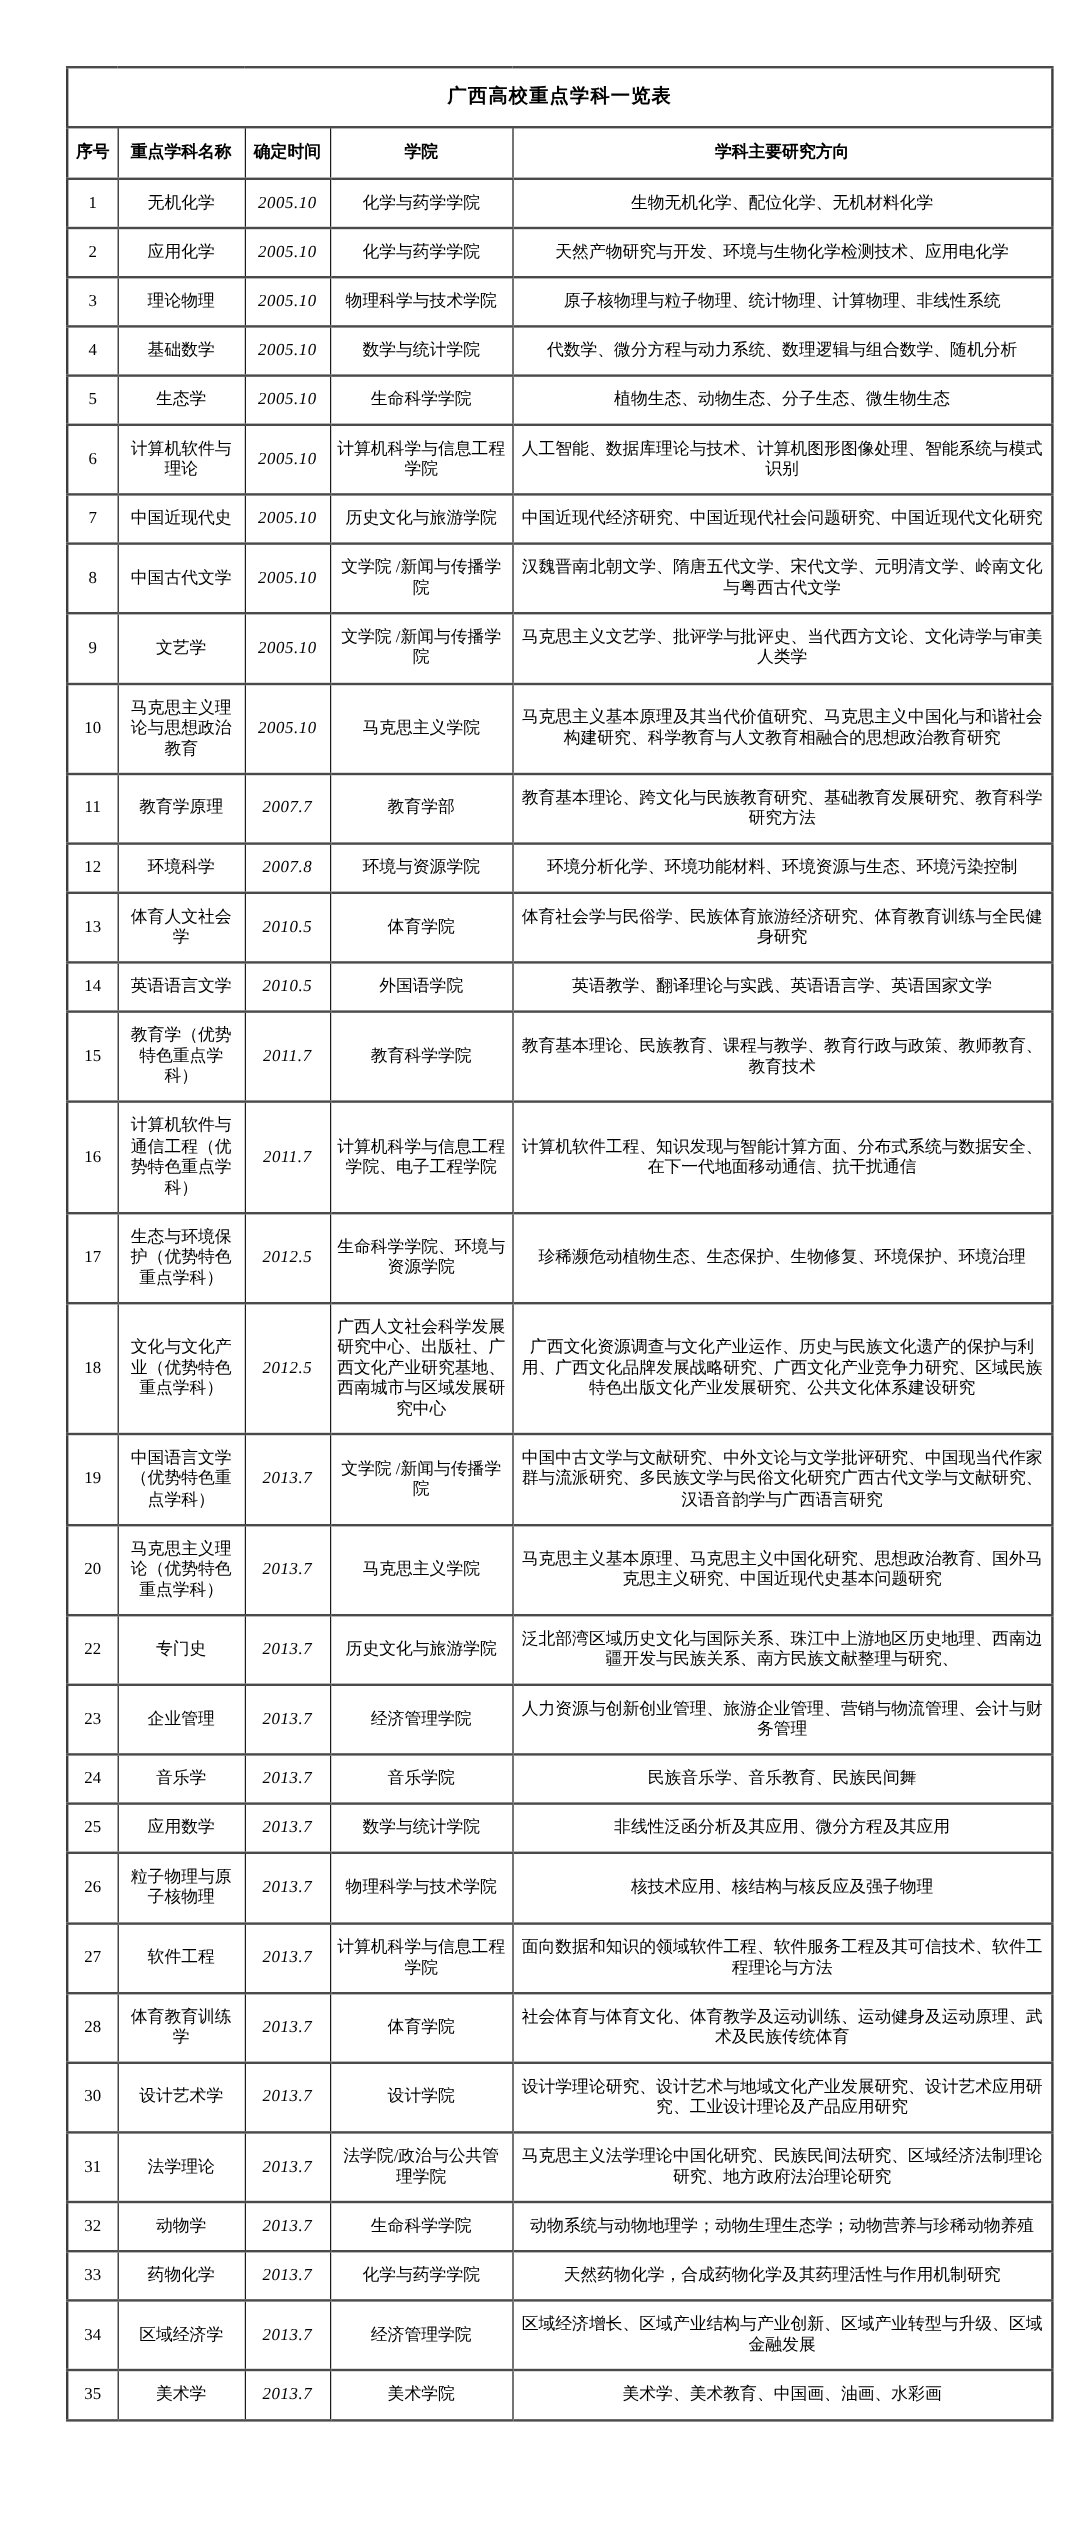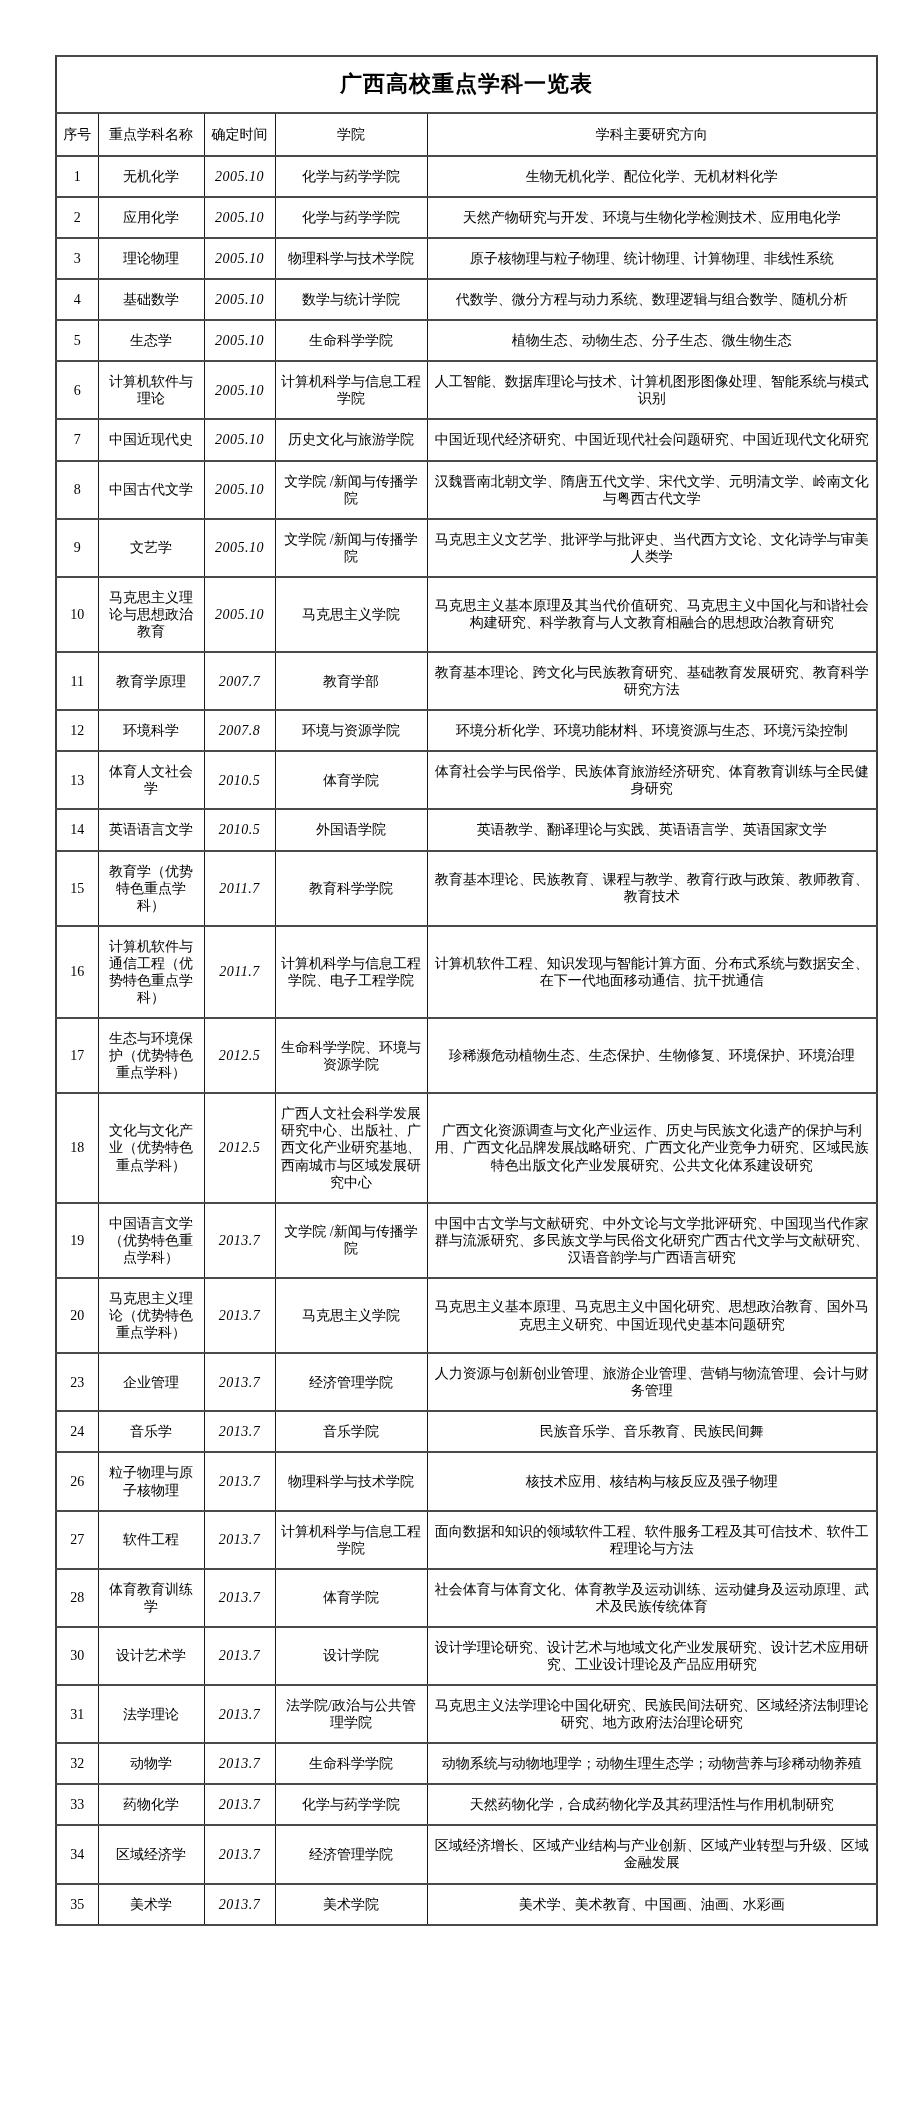--- a/index.html
+++ b/index.html
@@ -34,28 +34,28 @@
     border-bottom: 2px solid #4a4a4a;
     text-align: center;
     vertical-align: middle;
     font-size: 14px;
     line-height: 1.22;
     padding: 11px 4px;
     word-break: break-all;
   }
   table.kd { border: 2px solid #3c3c3c; }
   tr.title-row th {
-    font-size: 22px;
+    font-size: 16px;
     font-weight: bold;
     height: 48px;
     letter-spacing: 1px;
     padding: 14px;
   }
   tr.header-row th {
-    font-weight: normal;
+    font-weight: bold;
     padding: 12px 2px;
   }
   td.c-no   { font-family: "Liberation Serif", "DejaVu Serif", serif; }
   td.c-date { letter-spacing: 0.5px; white-space: nowrap; font-style: italic; }
 </style>
 </head>
 <body>
 
 <div class="canvas">
   <table class="kd">
@@ -213,32 +213,46 @@
     <td class="c-dir">中国中古文学与文献研究、中外文论与文学批评研究、中国现当代作家群与流派研究、多民族文学与民俗文化研究广西古代文学与文献研究、汉语音韵学与广西语言研究</td>
   </tr>
         <tr>
     <td class="c-no">20</td>
     <td class="c-name">马克思主义理论（优势特色重点学科）</td>
     <td class="c-date">2013.7</td>
     <td class="c-college">马克思主义学院</td>
     <td class="c-dir">马克思主义基本原理、马克思主义中国化研究、思想政治教育、国外马克思主义研究、中国近现代史基本问题研究</td>
   </tr>
         <tr>
+    <td class="c-no">22</td>
+    <td class="c-name">专门史</td>
+    <td class="c-date">2013.7</td>
+    <td class="c-college">历史文化与旅游学院</td>
+    <td class="c-dir">泛北部湾区域历史文化与国际关系、珠江中上游地区历史地理、西南边疆开发与民族关系、南方民族文献整理与研究、</td>
+  </tr>
+        <tr>
     <td class="c-no">23</td>
     <td class="c-name">企业管理</td>
     <td class="c-date">2013.7</td>
     <td class="c-college">经济管理学院</td>
     <td class="c-dir">人力资源与创新创业管理、旅游企业管理、营销与物流管理、会计与财务管理</td>
   </tr>
         <tr>
     <td class="c-no">24</td>
     <td class="c-name">音乐学</td>
     <td class="c-date">2013.7</td>
     <td class="c-college">音乐学院</td>
     <td class="c-dir">民族音乐学、音乐教育、民族民间舞</td>
+  </tr>
+        <tr>
+    <td class="c-no">25</td>
+    <td class="c-name">应用数学</td>
+    <td class="c-date">2013.7</td>
+    <td class="c-college">数学与统计学院</td>
+    <td class="c-dir">非线性泛函分析及其应用、微分方程及其应用</td>
   </tr>
         <tr>
     <td class="c-no">26</td>
     <td class="c-name">粒子物理与原子核物理</td>
     <td class="c-date">2013.7</td>
     <td class="c-college">物理科学与技术学院</td>
     <td class="c-dir">核技术应用、核结构与核反应及强子物理</td>
   </tr>
         <tr>
     <td class="c-no">27</td>

